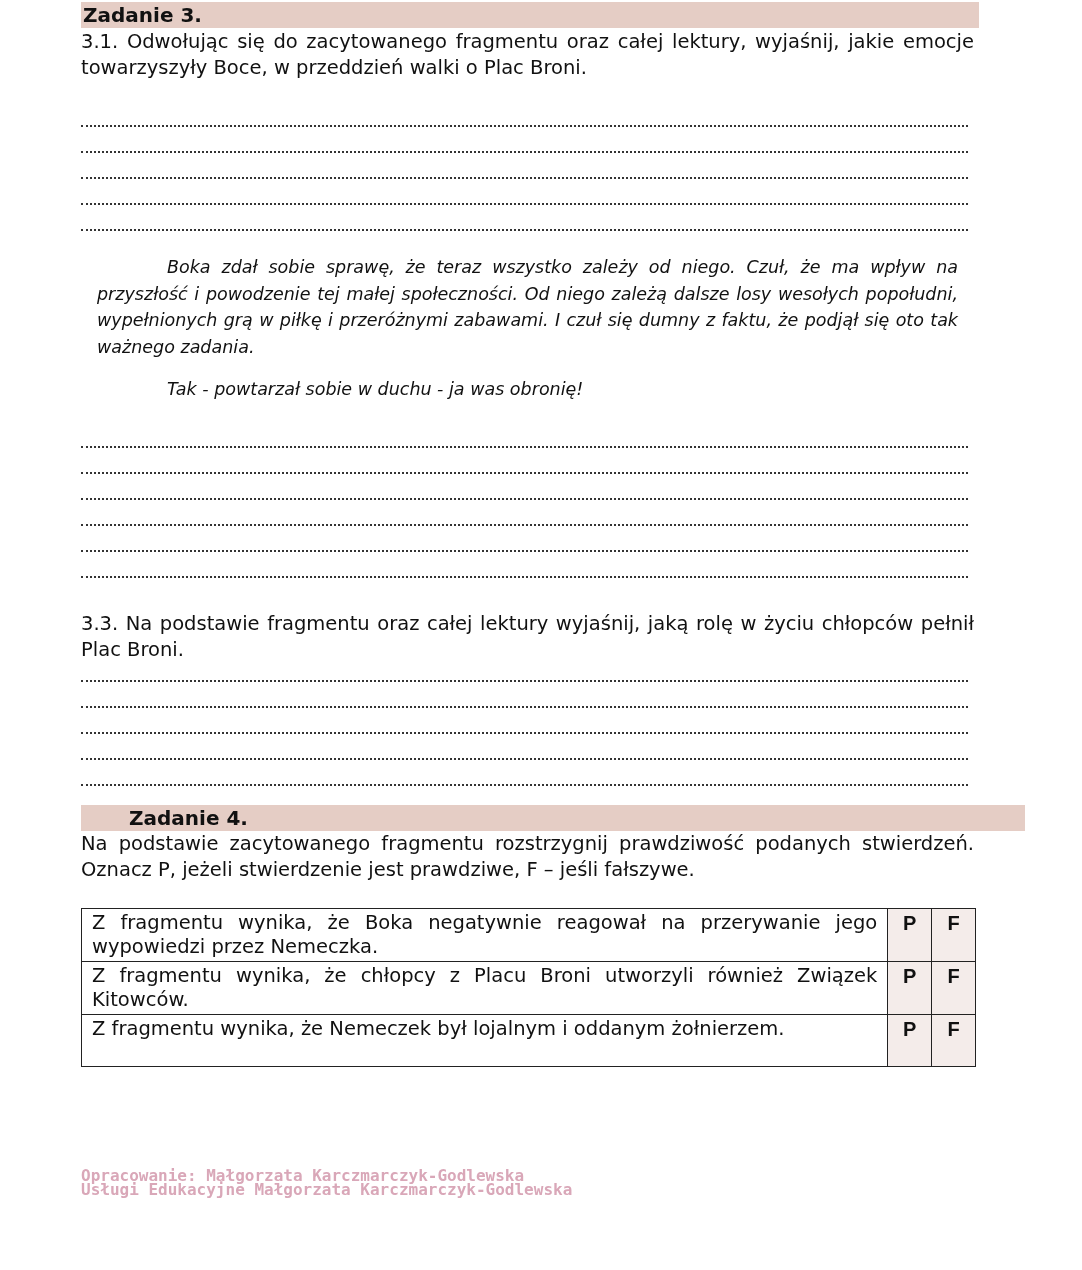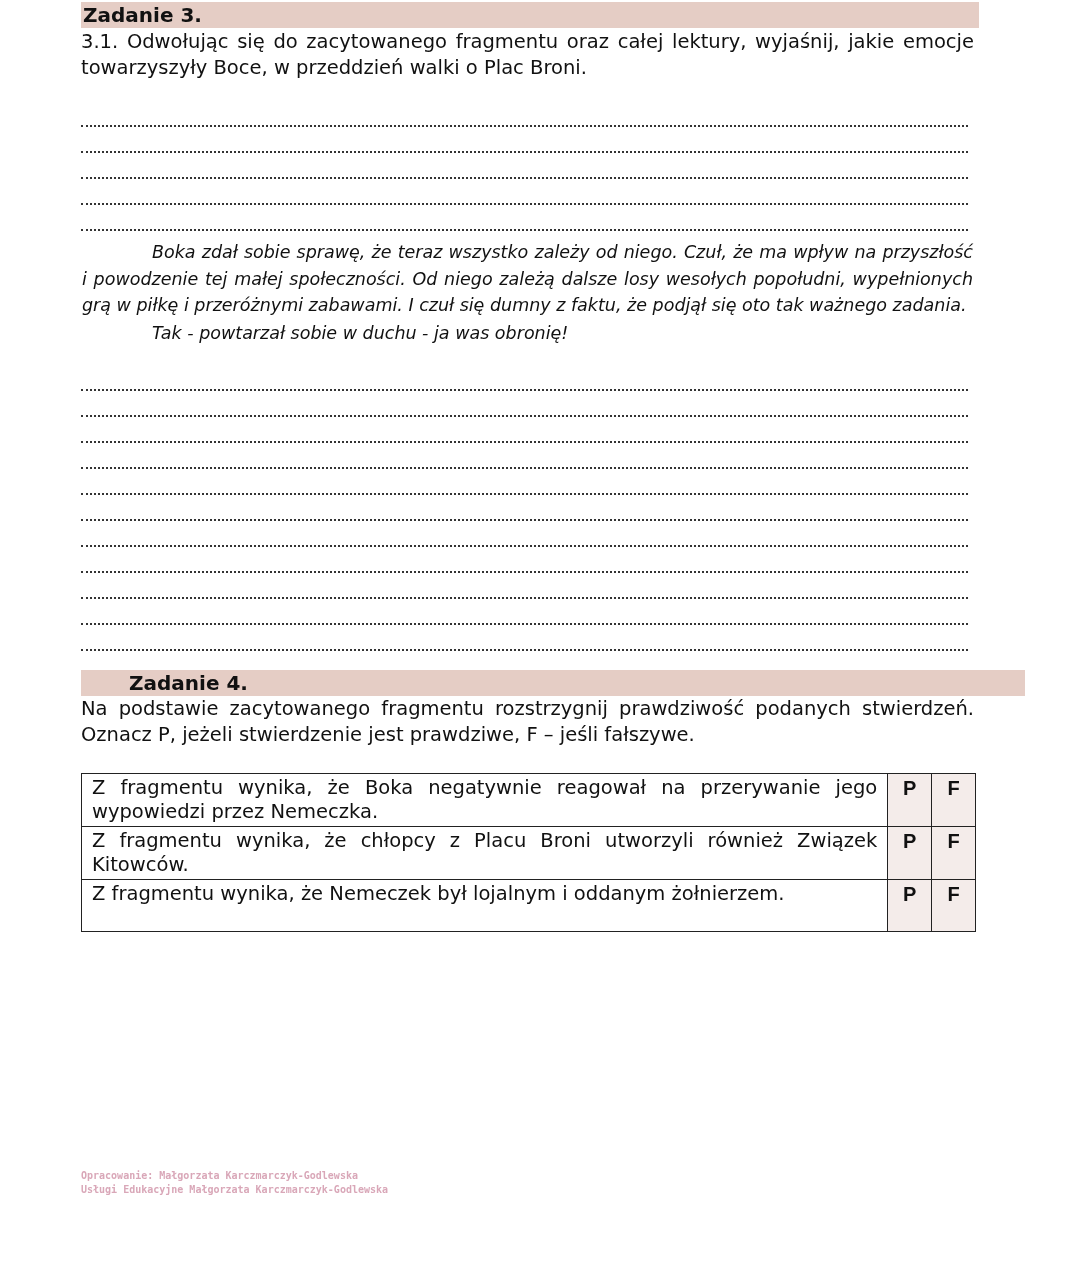--- a/index.html
+++ b/index.html
@@ -10,28 +10,28 @@
                  line-height: 26px; padding-left: 2px; width: 896px; }
   .q { font-weight: normal; font-size: 19.5px; line-height: 26px; text-align: justify;
        width: 893px; }
   .lines { width: 893px; }
   .dotline { height: 26px; position: relative; }
   .dotline::after { content: ""; position: absolute; left: 0; right: 6px; bottom: 7px;
                     border-bottom: 2px dotted #333; }
   .quote { font-style: italic; font-size: 17.5px; line-height: 26.5px; text-align: justify;
            width: 893px; }
   .quote .indent { display: inline-block; width: 70px; }
-  .quote p { margin: 1px; }
+  .quote p { margin: 16px; }
   table.pf { border-collapse: collapse; width: 895px; font-family: "DejaVu Sans", sans-serif; }
   table.pf td { border: 1px solid #222; vertical-align: top; font-size: 19.5px; line-height: 24px; }
   table.pf td.stmt { padding: 2px 10px 2px 10px; text-align: justify; height: 47px; width: 789px; }
   table.pf td.opt { background: #f4ecea; text-align: center; font-weight: bold; width: 41px;
                     font-family: "Liberation Sans", sans-serif; font-size: 20px; padding-top: 2px; }
   .footer { position: absolute; left: 81px; top: 1169px; font-family: "DejaVu Sans Mono", monospace;
-            font-size: 10px; line-height: 14px; color: #d9a7b8; font-weight: bold; }
+            font-size: 16px; line-height: 14px; color: #d9a7b8; font-weight: bold; }
 </style>
 </head>
 <body>
 
 <div class="page">
 
   <div class="task-header" style="margin-top:2px;">Zadanie 3.</div>
 
   <div class="q" style="margin-top:1px;">3.1. Odwołując się do zacytowanego fragmentu oraz całej lektury, wyjaśnij, jakie emocje towarzyszyły Boce, w przeddzień walki o Plac Broni.</div>
   <div class="lines" style="margin-top:27px;">
@@ -48,20 +48,21 @@
   </div>
   <div class="lines" style="margin-top:26px;">
     <div class="dotline"></div>
     <div class="dotline"></div>
     <div class="dotline"></div>
     <div class="dotline"></div>
     <div class="dotline"></div>
     <div class="dotline"></div>
   </div>
 
+  <div class="q" style="margin-top:26px;">3.3. Na podstawie fragmentu oraz całej lektury wyjaśnij, jaką rolę w życiu chłopców pełnił Plac Broni.</div>
   <div class="lines">
     <div class="dotline"></div>
     <div class="dotline"></div>
     <div class="dotline"></div>
     <div class="dotline"></div>
     <div class="dotline"></div>
   </div>
 
   <div class="task-header" style="margin-top:12px;padding-left:48px;">Zadanie 4.</div>
   <div class="q">Na podstawie zacytowanego fragmentu rozstrzygnij prawdziwość podanych stwierdzeń. Oznacz P, jeżeli stwierdzenie jest prawdziwe, F – jeśli fałszywe.</div>

